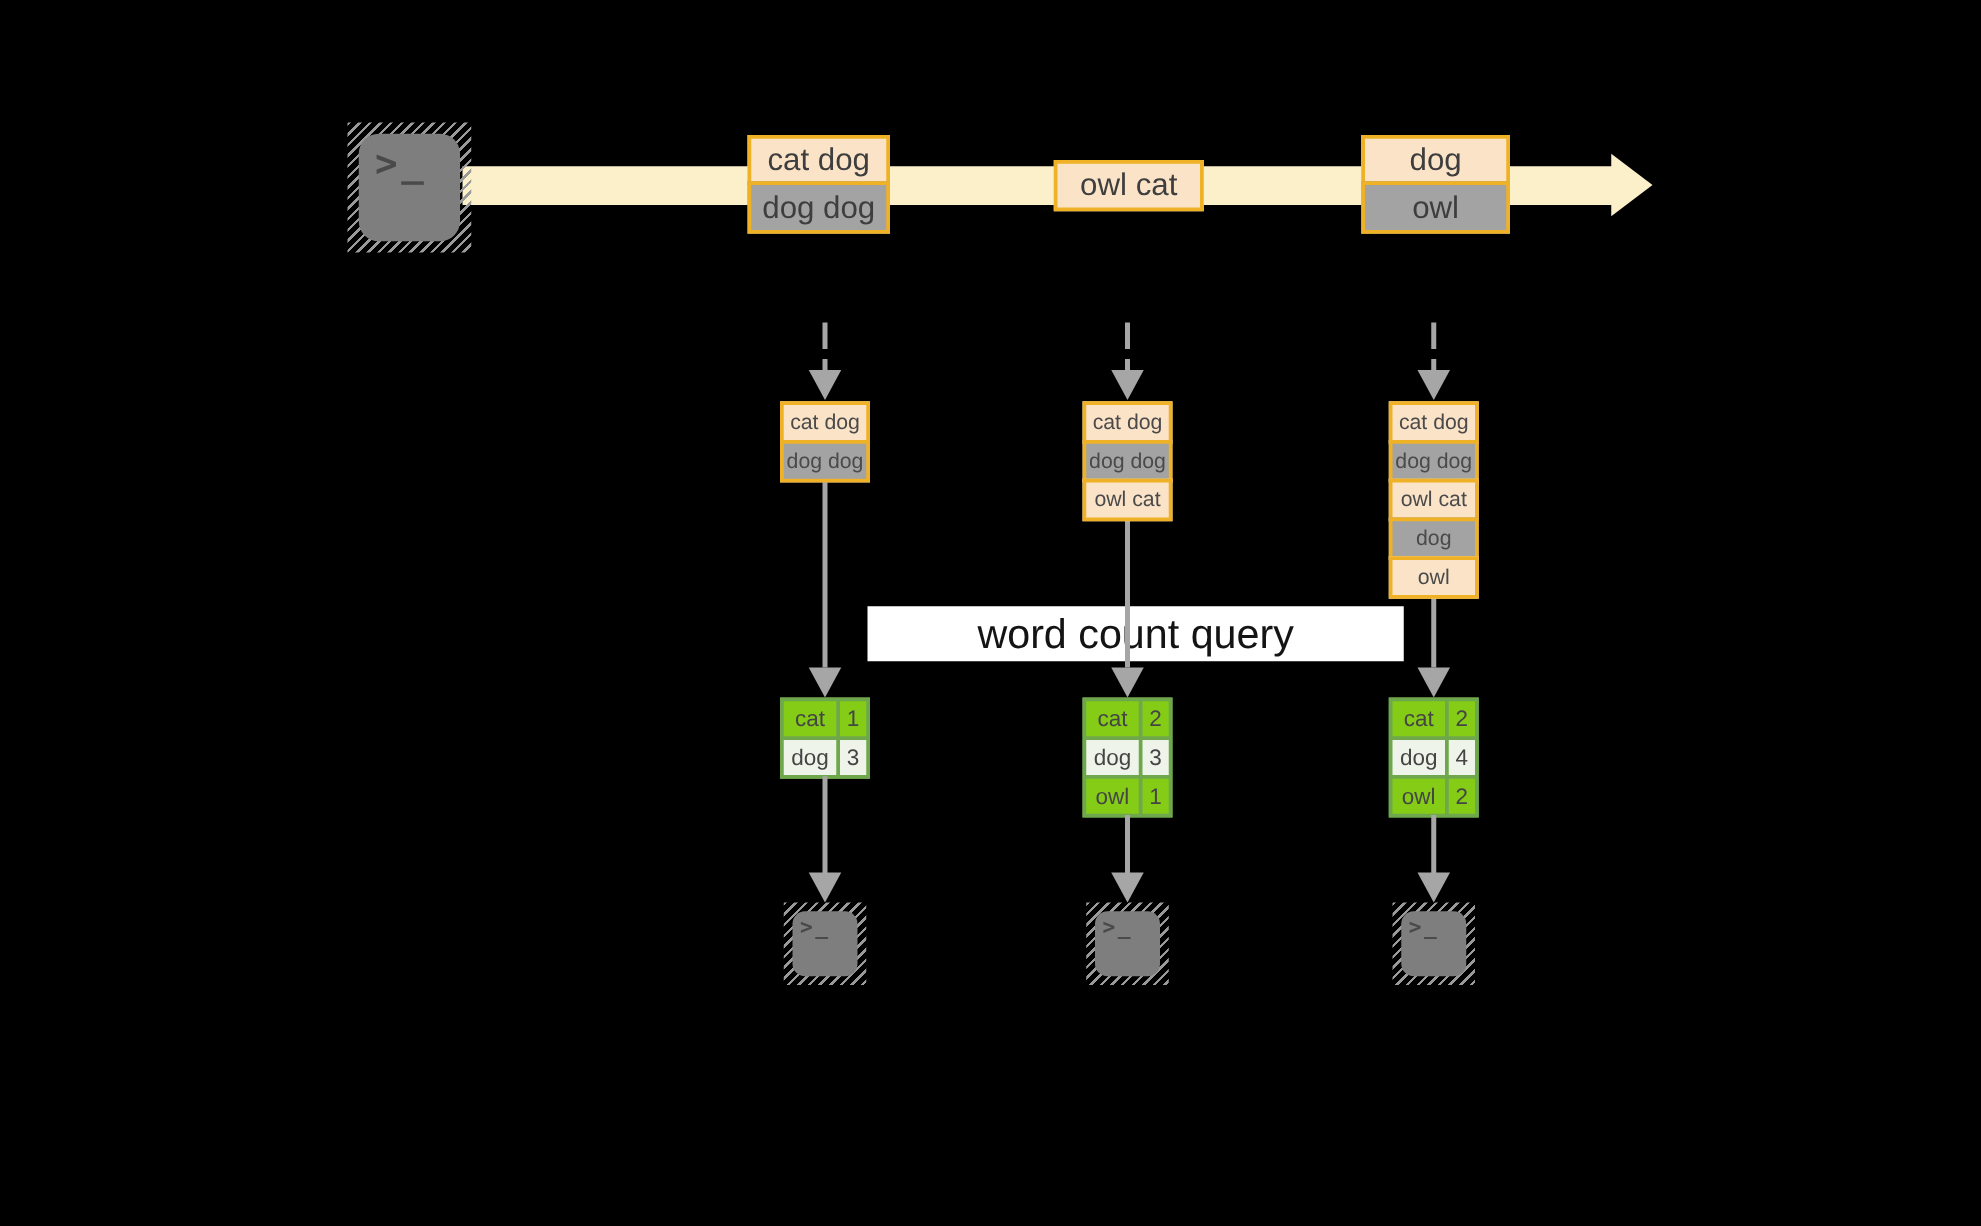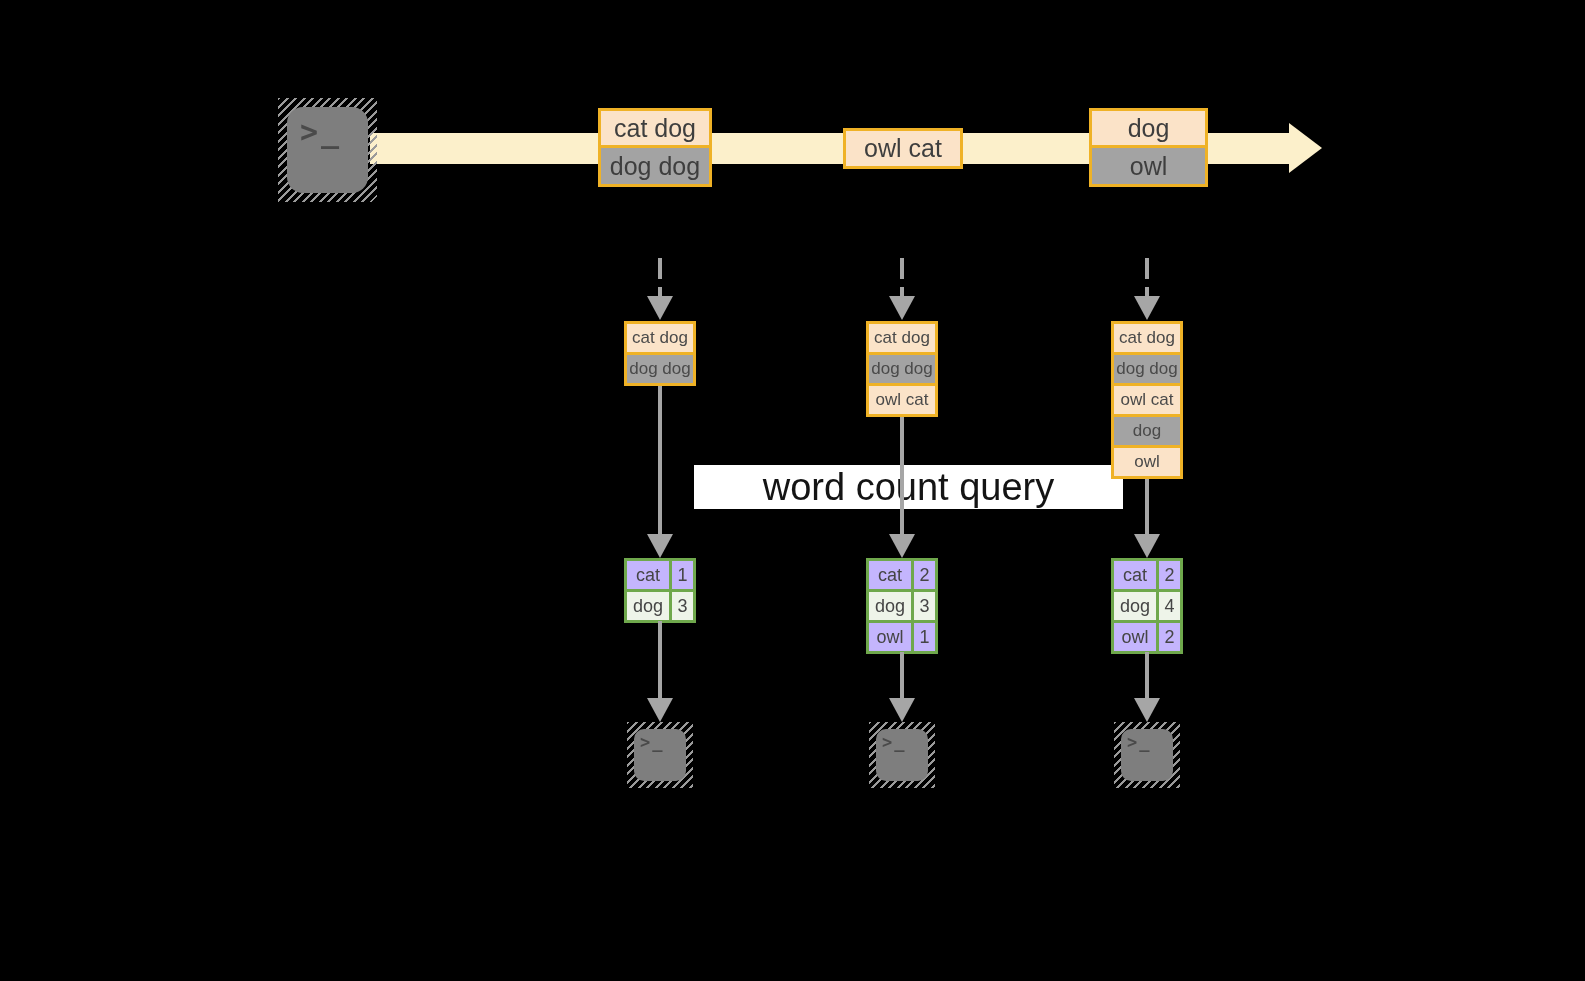--- a/index.html
+++ b/index.html
@@ -39,31 +39,31 @@
 
   
   .dashline { position:absolute; width:4px; height:40px; top:258px; z-index:2;
         background:repeating-linear-gradient(180deg,#a6a6a6 0,#a6a6a6 21px,rgba(0,0,0,0) 21px,rgba(0,0,0,0) 29px); }
   .solidline { position:absolute; width:4px; background:#a6a6a6; z-index:3; }
   .head-down { position:absolute; width:0; height:0; z-index:3;
         border-left:13px solid transparent; border-right:13px solid transparent;
         border-top:24px solid #a6a6a6; }
 
   
-  .qbox { position:absolute; left:694px; top:465px; width:429px; height:44px;
+  .qbox { position:absolute; left:694px; top:485px; width:429px; height:44px;
           background:#ffffff; display:flex; align-items:center; justify-content:center;
-          font-size:38px; font-weight:300; color:#141414; z-index:2; }
+          font-size:33px; font-weight:300; color:#141414; z-index:2; }
 
   
   .wtable { position:absolute; top:558px; display:grid;
             grid-template-columns:42px 21px; gap:3px;
             background:#6fa84c; border:3px solid #6fa84c; z-index:3; }
   .wcell { height:28px; display:flex; align-items:center; justify-content:center;
            font-size:18px; color:#454545; }
-  .cell-a { background:#c4b5fd; }
+  .cell-a { background:#84cc16; }
   .cell-b { background:#eef4e9; }
 </style>
 </head>
 <body>
 
 <div class="canvas">
 
   <div class="band"></div>
   <div class="band-head"></div>
 

